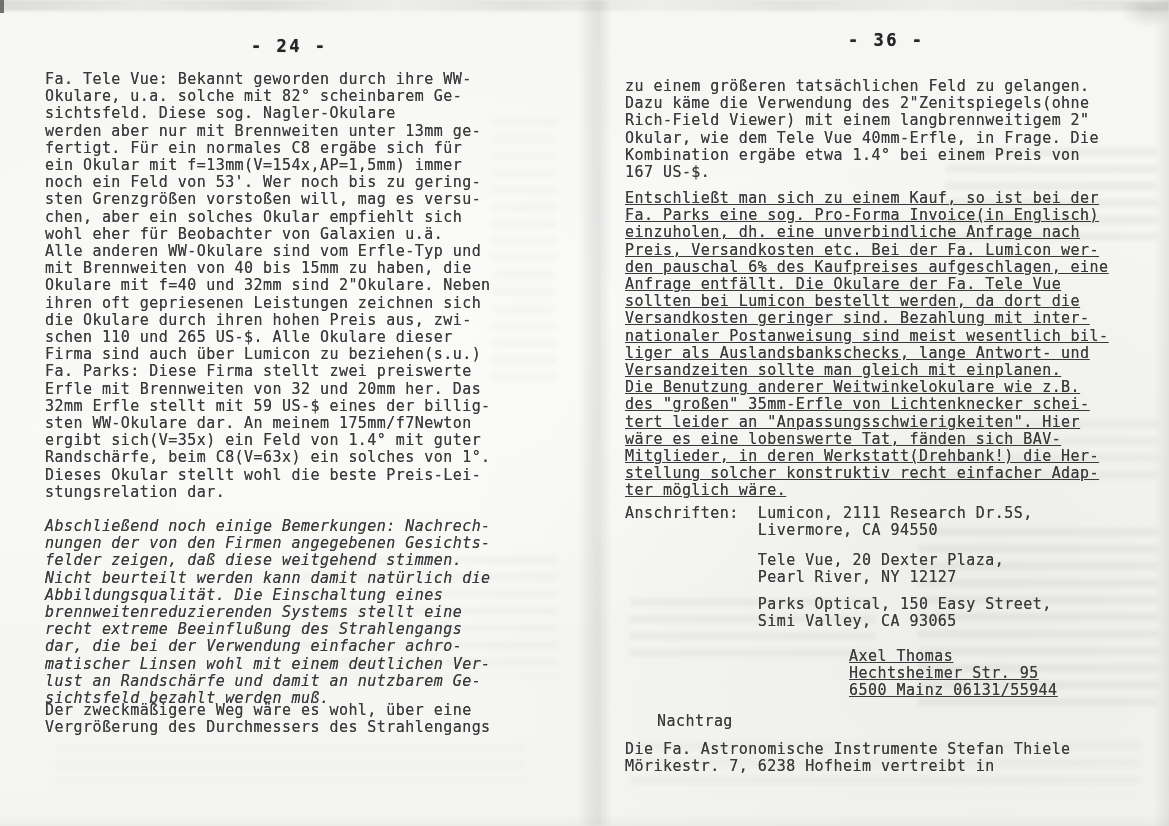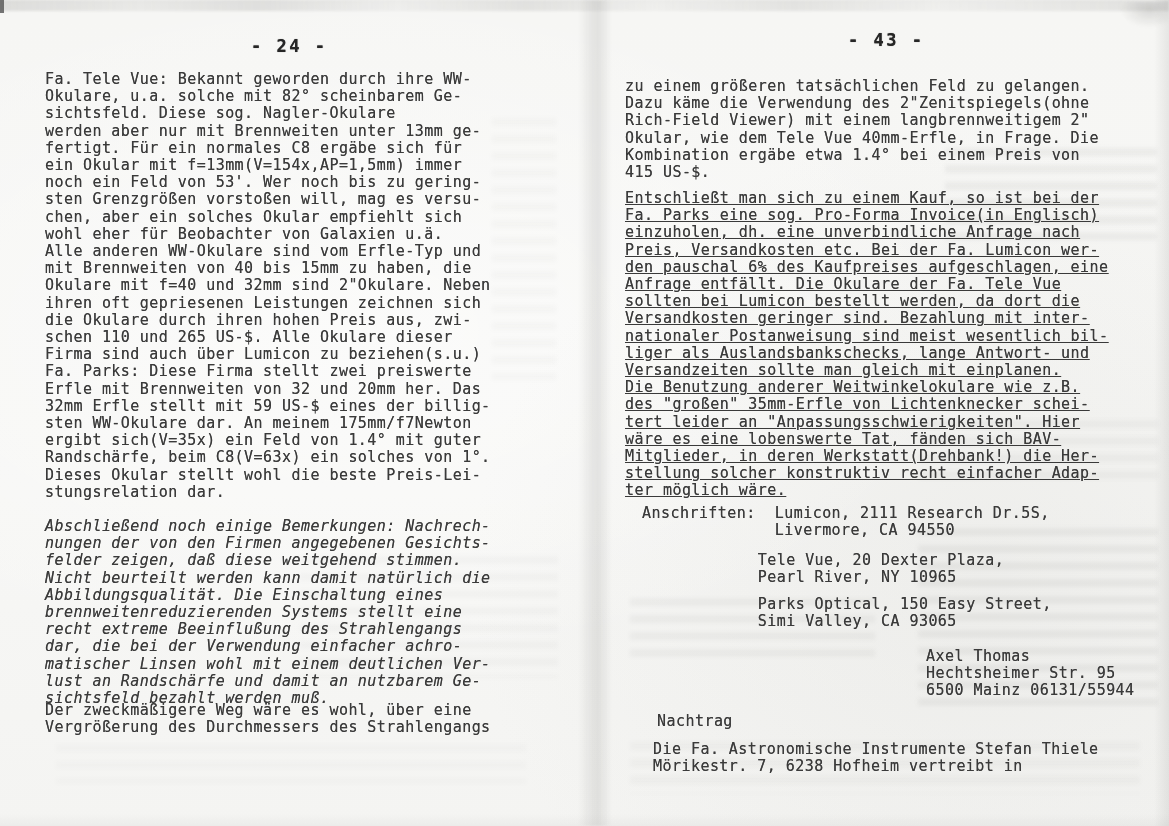--- a/index.html
+++ b/index.html
@@ -115,52 +115,52 @@
 recht extreme Beeinflußung des Strahlengangs
 dar, die bei der Verwendung einfacher achro-
 matischer Linsen wohl mit einem deutlichen Ver-
 lust an Randschärfe und damit an nutzbarem Ge-
 sichtsfeld bezahlt werden muß.</div>
     <div class="para" style="left:45px;top:702px;">Der zweckmäßigere Weg wäre es wohl, über eine
 Vergrößerung des Durchmessers des Strahlengangs</div>
   </div>
 
   <div>
-    <div class="page-num" style="left:848px;top:30px;">- 43 -</div>
+    <div class="page-num" style="left:848px;top:30px;">- 36 -</div>
     <div class="para" style="left:625px;top:78px;">zu einem größeren tatsächlichen Feld zu gelangen.
 Dazu käme die Verwendung des 2"Zenitspiegels(ohne
 Rich-Field Viewer) mit einem langbrennweitigem 2"
 Okular, wie dem Tele Vue 40mm-Erfle, in Frage. Die
 Kombination ergäbe etwa 1.4° bei einem Preis von
-415 US-$.</div>
+167 US-$.</div>
     <div class="para" style="left:625px;top:190px;text-decoration:underline;">Entschließt man sich zu einem Kauf, so ist bei der
 Fa. Parks eine sog. Pro-Forma Invoice(in Englisch)
 einzuholen, dh. eine unverbindliche Anfrage nach
 Preis, Versandkosten etc. Bei der Fa. Lumicon wer-
 den pauschal 6% des Kaufpreises aufgeschlagen, eine
 Anfrage entfällt. Die Okulare der Fa. Tele Vue
 sollten bei Lumicon bestellt werden, da dort die
 Versandkosten geringer sind. Bezahlung mit inter-
 nationaler Postanweisung sind meist wesentlich bil-
 liger als Auslandsbankschecks, lange Antwort- und
 Versandzeiten sollte man gleich mit einplanen.
 Die Benutzung anderer Weitwinkelokulare wie z.B.
 des "großen" 35mm-Erfle von Lichtenknecker schei-
 tert leider an "Anpassungsschwierigkeiten". Hier
 wäre es eine lobenswerte Tat, fänden sich BAV-
 Mitglieder, in deren Werkstatt(Drehbank!) die Her-
 stellung solcher konstruktiv recht einfacher Adap-
 ter möglich wäre.</div>
-    <div class="para" style="left:625px;top:505px;margin-left:17px;">Anschriften:  Lumicon, 2111 Research Dr.5S,
+    <div class="para" style="left:625px;top:505px;">Anschriften:  Lumicon, 2111 Research Dr.5S,
               Livermore, CA 94550</div>
     <div class="para" style="left:625px;top:552px;">              Tele Vue, 20 Dexter Plaza,
-              Pearl River, NY 10965</div>
+              Pearl River, NY 12127</div>
     <div class="para" style="left:625px;top:596px;">              Parks Optical, 150 Easy Street,
               Simi Valley, CA 93065</div>
-    <div class="para" style="left:926px;top:648px;">Axel Thomas
+    <div class="para" style="left:849px;top:648px;text-decoration:underline;">Axel Thomas
 Hechtsheimer Str. 95
 6500 Mainz 06131/55944</div>
     <div class="para" style="left:625px;top:713px;margin-left:32px;">Nachtrag</div>
-    <div class="para" style="left:625px;top:741px;margin-left:28px;">Die Fa. Astronomische Instrumente Stefan Thiele
+    <div class="para" style="left:625px;top:741px;">Die Fa. Astronomische Instrumente Stefan Thiele
 Mörikestr. 7, 6238 Hofheim vertreibt in</div>
   </div>
 
 </div>
 
 </body></html>

